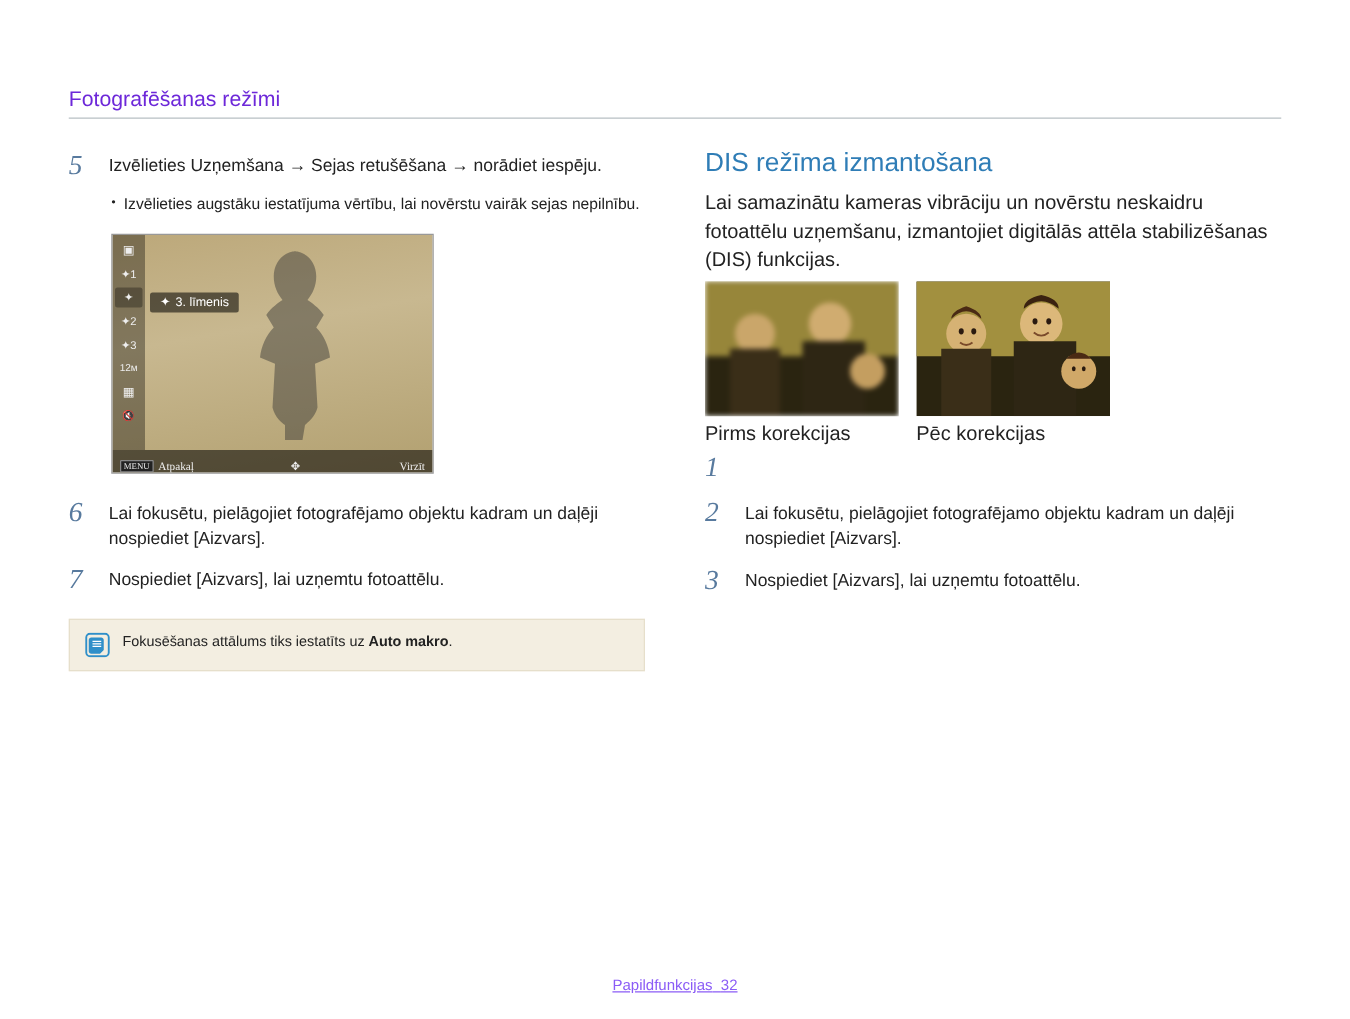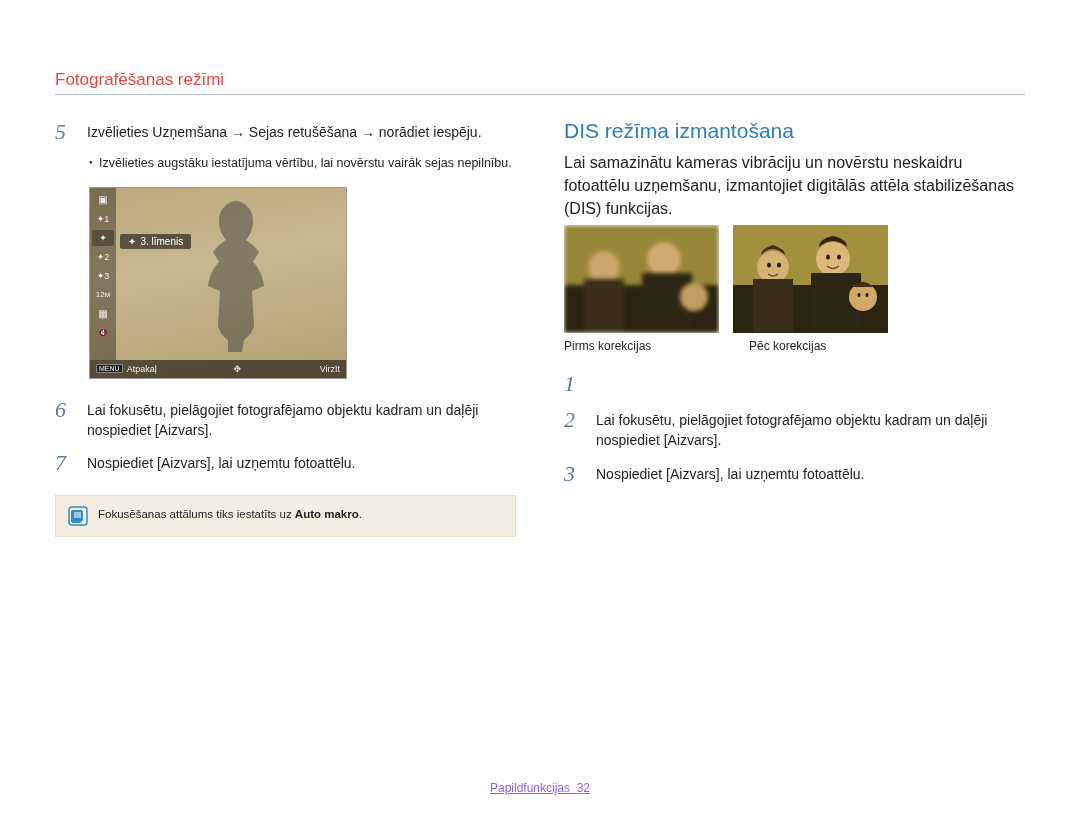--- a/index.html
+++ b/index.html
@@ -10,21 +10,21 @@
     color: #222;
     width: 1080px;
     height: 815px;
     box-sizing: border-box;
     position: relative;
   }
   .page {
     padding: 70px 55px 0 55px;
   }
   .section-header {
-    color: #ef4444;
+    color: #6d28d9;
     font-size: 17px;
     border-bottom: 1px solid #b8c0c4;
     padding-bottom: 4px;
     margin-bottom: 24px;
   }
   .columns {
     display: flex;
     gap: 48px;
   }
   .col {
@@ -108,23 +108,24 @@
     font-size: 10px;
     padding: 2px 8px;
     border-radius: 2px;
   }
   .cs-bottom {
     position: absolute;
     left: 0; right: 0; bottom: 0;
     height: 18px;
     background: rgba(0,0,0,0.55);
     display: flex;
-    align-items: center;
+    align-items: flex-end;
     color: #eee;
     font-size: 9px;
+    font-family: Liberation Serif, serif;
   }
   .cs-bottom .menu { margin-left: 6px; }
   .cs-bottom .back { margin-left: 4px; }
   .cs-bottom .move { margin-left: auto; margin-right: 6px; }
   .cs-bottom .move-ico { margin-left: auto; margin-right: 2px; }
   .silhouette {
     position: absolute;
     left: 90px;
     top: 8px;
     width: 110px;
@@ -181,23 +182,23 @@
     margin-bottom: 6px;
   }
   .photo {
     width: 155px;
     height: 108px;
     position: relative;
     overflow: hidden;
   }
   .caption-row {
     display: flex;
-    gap: 30px;
-    font-size: 12px;
-    margin-bottom: 18px;
+    gap: 14px;
+    font-size: 16px;
+    margin-bottom: 4px;
   }
   .caption-row span:first-child { width: 155px; }
   .dis-icon {
     display: inline-block;
     vertical-align: middle;
   }
   .footer {
     position: absolute;
     bottom: 20px;
     left: 0; right: 0;

